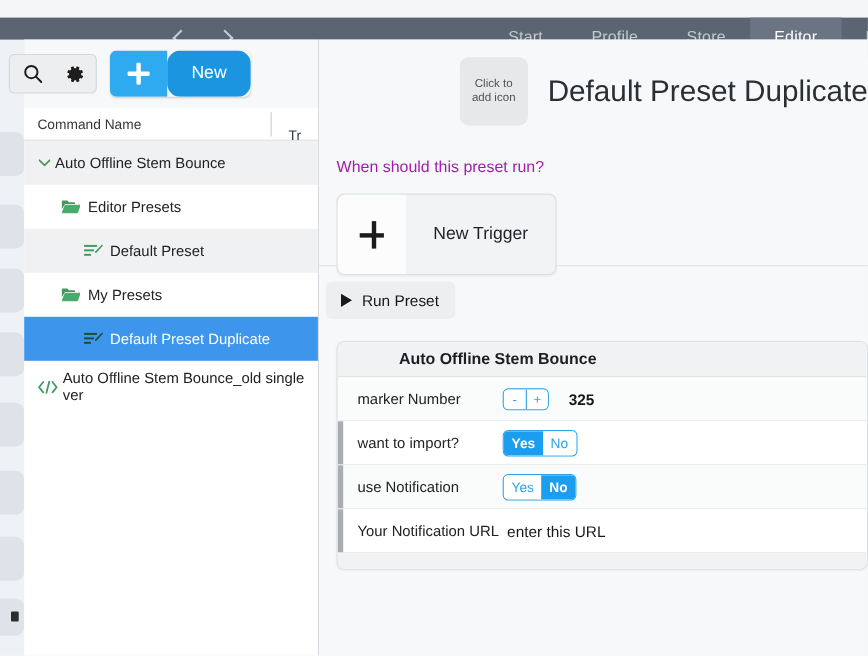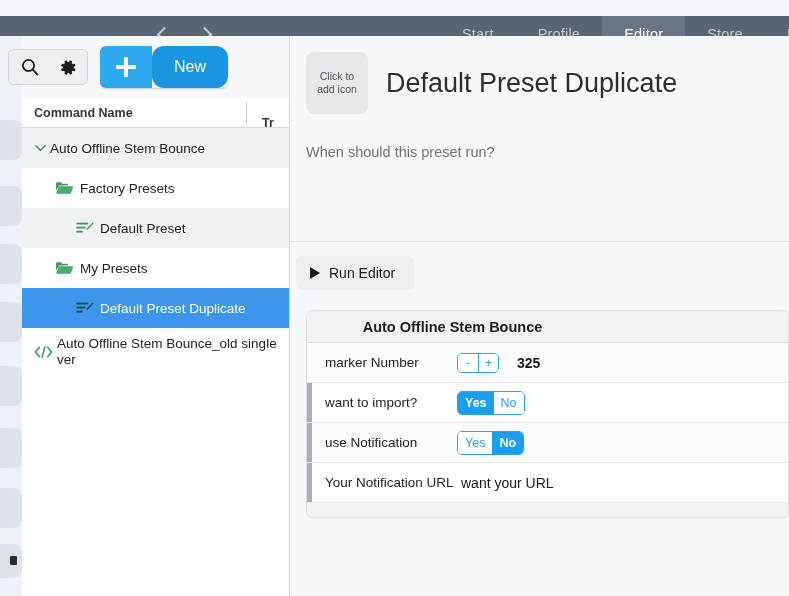--- a/index.html
+++ b/index.html
@@ -85,21 +85,21 @@
     content:""; width:4px; height:20px; background:#fff; position:absolute; border-radius:1px;
   }
   .new-label{
     flex:1; background:#1b95e0; color:#fff; font-size:16px;
     display:flex; align-items:center; justify-content:center;border-radius:12px;
   }
 
   .col-head{
     height:30px; display:flex; align-items:center;
     border-bottom:1px solid #d9dde1; background:#ffffff;
-    font-size:12.5px; font-weight:bold; color:#33383d;
+    font-size:12.5px; font-weight:normal; color:#33383d;
   }
   .col-name{ padding-left:12px; flex:1; }
   .col-sep{ width:1px; height:22px; background:#c9ced3; }
   .col-tr{ width:42px; text-align:center;margin-top:21px; }
 
   .tree{ position:relative; }
   .row{
     display:flex; align-items:center; height:40px; font-size:13.5px; color:#222;
     padding-left:8px;
   }
@@ -118,28 +118,28 @@
 
   
   .main{
     position:absolute; left:290px; top:36px; width:499px; height:560px;
     background:#f7f8f9;
   }
   .header-zone{
     height:206px; background:#f7f8f9; border-bottom:1px solid #e1e4e7;
     padding:16px 0 0 16px;
   }
-  .hdr{ display:flex; align-items:center; }
+  .hdr{ display:flex; align-items:center;justify-content:flex-end; }
   .icon-ph{
     width:62px; height:62px; background:#e6e8ea; border-radius:8px;
     display:flex; align-items:center; justify-content:center; text-align:center;
     font-size:10.5px; color:#50555a; line-height:13px;
   }
   .ptitle{ margin-left:18px; font-size:27px; color:#2b2f33; }
-  .qtext{ margin-top:30px; font-size:14.5px; color:#737373; }
+  .qtext{ margin-top:30px; font-size:14.5px; color:#a21caf; }
   .trigger-btn{
     margin-top:16px; width:200px; height:74px; border:1px solid #dcdfe2;
     border-radius:7px; background:#f2f3f4; display:flex; align-items:center;
     box-shadow:0 1px 1px rgba(0,0,0,.04);
   }
   .tb-plus{
     width:62px; height:100%; background:#fcfcfc; border-radius:7px 0 0 7px;
     position:relative;
   }
   .tb-plus::before{
@@ -210,22 +210,22 @@
 <body>
 
 <div class="topbar">
   <div class="nav-arrows">
     <div class="chev back"></div>
     <div class="chev fwd"></div>
   </div>
   <div class="tabs">
     <div class="tab">Start</div>
     <div class="tab">Profile</div>
+    <div class="tab">Store</div>
     <div class="tab active">Editor</div>
-    <div class="tab">Store</div>
     <div class="tab">Keybo</div>
   </div>
 </div>
 
 <div class="rail">
   <div class="rail-chip" style="top:84px"></div>
   <div class="rail-chip" style="top:150px"></div>
   <div class="rail-chip" style="top:208px"></div>
   <div class="rail-chip" style="top:266px"></div>
   <div class="rail-chip" style="top:330px"></div>
@@ -275,21 +275,21 @@
       <span>Auto Offline Stem Bounce</span>
     </div>
 
     <div class="row ind1">
       <div class="tico">
         <svg width="17" height="14" viewBox="0 0 18 14">
           <path fill="#3f9960" d="M0 2.2A1.2 1.2 0 0 1 1.2 1h4.3l1.5 1.6h4.8A1.2 1.2 0 0 1 13 3.8v.5H3.4L0 9.6z"></path>
           <path fill="#4aab6d" d="M3.9 5.1h13.3c.6 0 1 .6.8 1.2l-2 6a1.2 1.2 0 0 1-1.2.8H1.2c-.6 0-1-.6-.8-1.2l2.3-6z"></path>
         </svg>
       </div>
-      <span>Factory Presets</span>
+      <span>Editor Presets</span>
     </div>
 
     <div class="row ind2 shade">
       <div class="tico">
         <svg width="18" height="15" viewBox="0 0 20 16">
           <rect x="0.5" y="1.5" width="13" height="2" fill="#3f9960"></rect>
           <rect x="0.5" y="6" width="10" height="2" fill="#3f9960"></rect>
           <rect x="0.5" y="10.5" width="7" height="2" fill="#3f9960"></rect>
           <path d="M18.6 1.2 L19.6 2.2 L13.2 9.2 L11.4 9.8 L12 8z" fill="#3f9960"></path>
         </svg>
@@ -341,26 +341,30 @@
         <div>
           <div>Click to</div>
           <div>add icon</div>
         </div>
       </div>
       <div class="ptitle">Default Preset Duplicate</div>
     </div>
 
     <div class="qtext">When should this preset run?</div>
 
+    <div class="trigger-btn">
+      <div class="tb-plus"></div>
+      <div class="tb-label">New Trigger</div>
+    </div>
   </div>
 
   <div class="run-zone">
     <div class="run-btn">
       <div class="play"></div>
-      <span>Run Editor</span>
+      <span>Run Preset</span>
     </div>
   </div>
 
   <div class="param-panel">
     <div class="pp-head">Auto Offline Stem Bounce</div>
 
     <div class="prow">
       <div class="plabel">marker Number</div>
       <div class="pctl">
         <div class="stepper">
@@ -390,20 +394,20 @@
           <span>Yes</span>
           <span class="on">No</span>
         </div>
       </div>
     </div>
 
     <div class="prow alt">
       <div class="accent"></div>
       <div class="plabel">Your Notification URL</div>
       <div class="pctl">
-        <div class="ptext" placeholder="enter your URL">want your URL</div>
+        <div class="ptext" placeholder="enter your URL">enter this URL</div>
       </div>
     </div>
 
     <div class="pp-foot"></div>
   </div>
 
 </div>
 
 </body></html>

